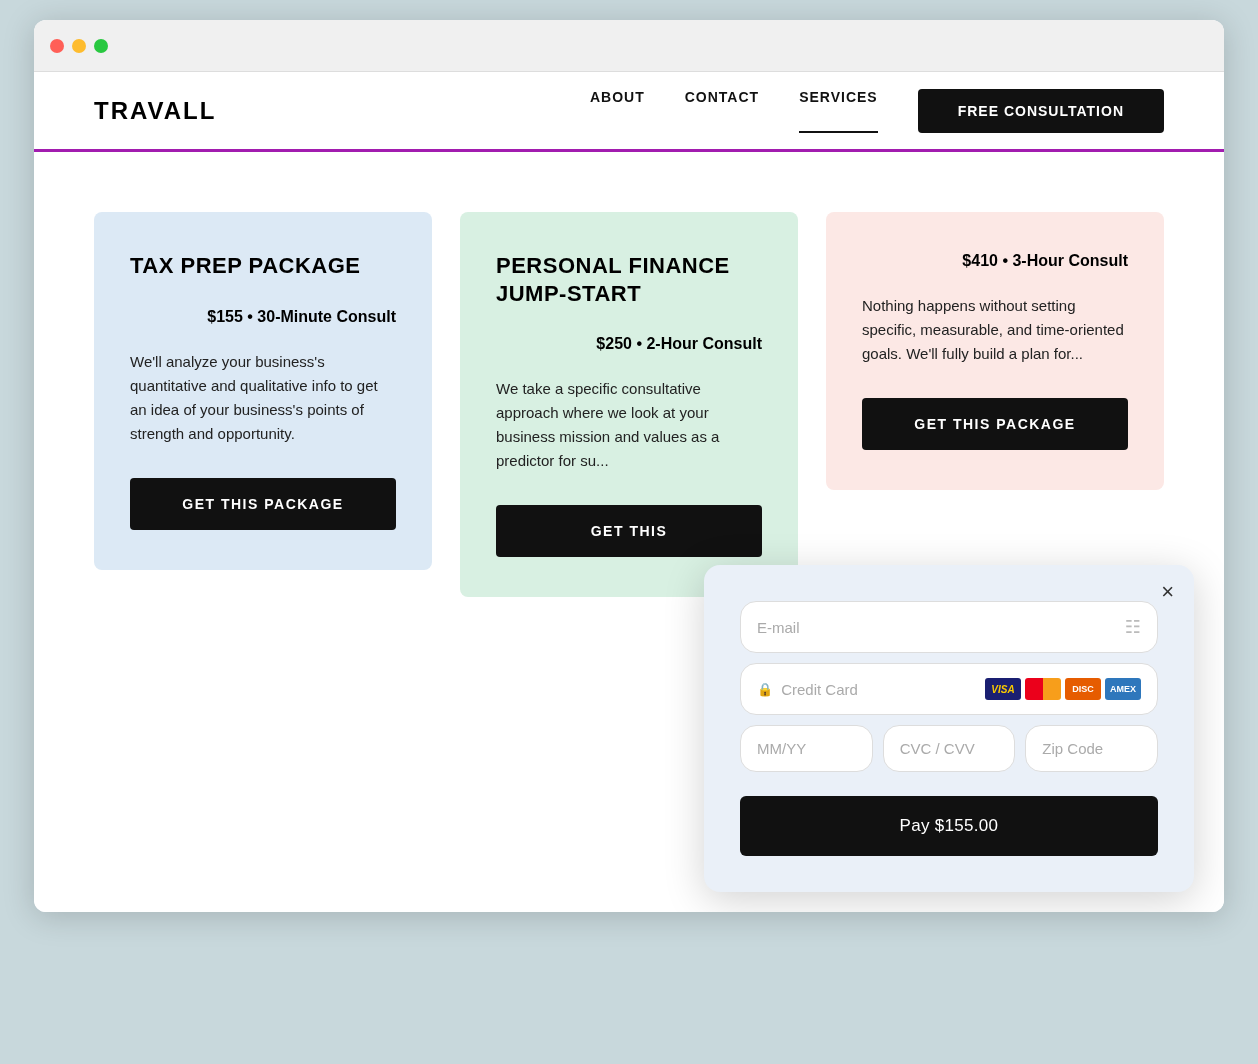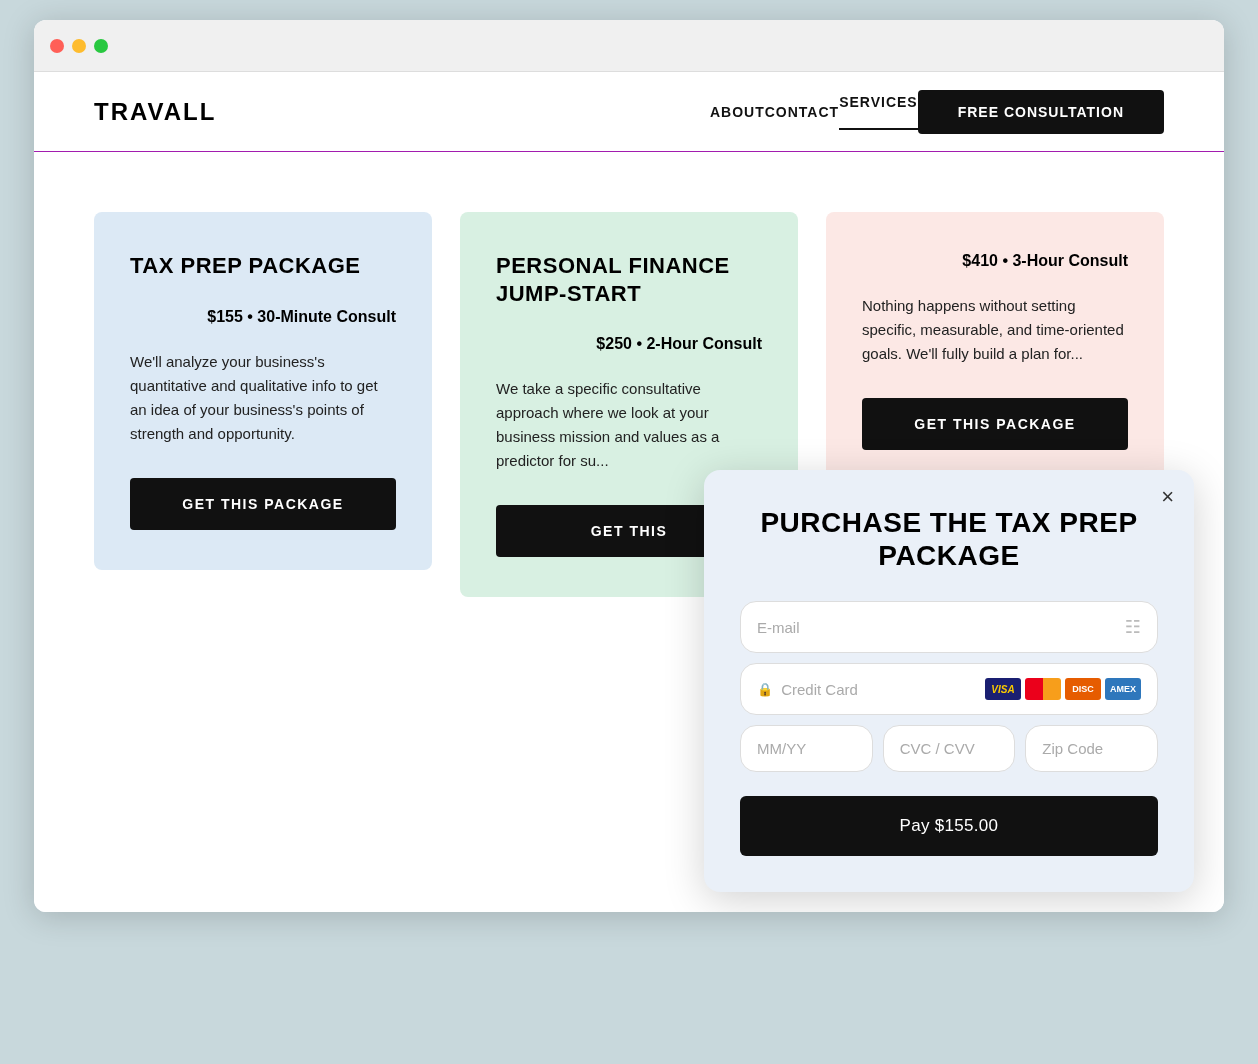--- a/index.html
+++ b/index.html
@@ -34,33 +34,33 @@
       background: #ccc;
       margin-right: 8px;
       display: inline-block;
     }
     
     .navbar {
       display: flex;
       align-items: center;
       padding: 0 60px;
       height: 80px;
-      border-bottom: 1px solid #a21caf;
+      border-bottom: 3px solid #a21caf;
       background: #fff;
       justify-content: space-between;
     }
     .logo {
       font-size: 24px;
       font-weight: 900;
       letter-spacing: 2px;
       text-transform: uppercase;
     }
     .nav-links {
       display: flex;
-      align-items: center;
+      gap: 40px;
     }
     .nav-link {
       font-size: 14px;
       font-weight: 700;
       letter-spacing: 1px;
       text-transform: uppercase;
       color: #111;
       text-decoration: none;
       cursor: pointer;
     }
@@ -278,21 +278,20 @@
       <div class="card card-pink">
         <div class="card-price">$410 • 3-Hour Consult</div>
         <div class="card-desc">Nothing happens without setting specific, measurable, and time-oriented goals. We'll fully build a plan for...</div>
         <button class="btn-get">GET THIS PACKAGE</button>
       </div>
     </div>
 
     <div class="modal-overlay">
       <div class="modal">
         <button class="modal-close">×</button>
-        <div class="modal-title">PURCHASE THE TAX PREP PACKAGE</div>
 
         
         <div class="form-field">
           <span class="input-placeholder">E-mail</span>
           <span class="email-icon">☷</span>
         </div>
 
         
         <div class="form-field">
           <div style="display:flex;align-items:center;">

